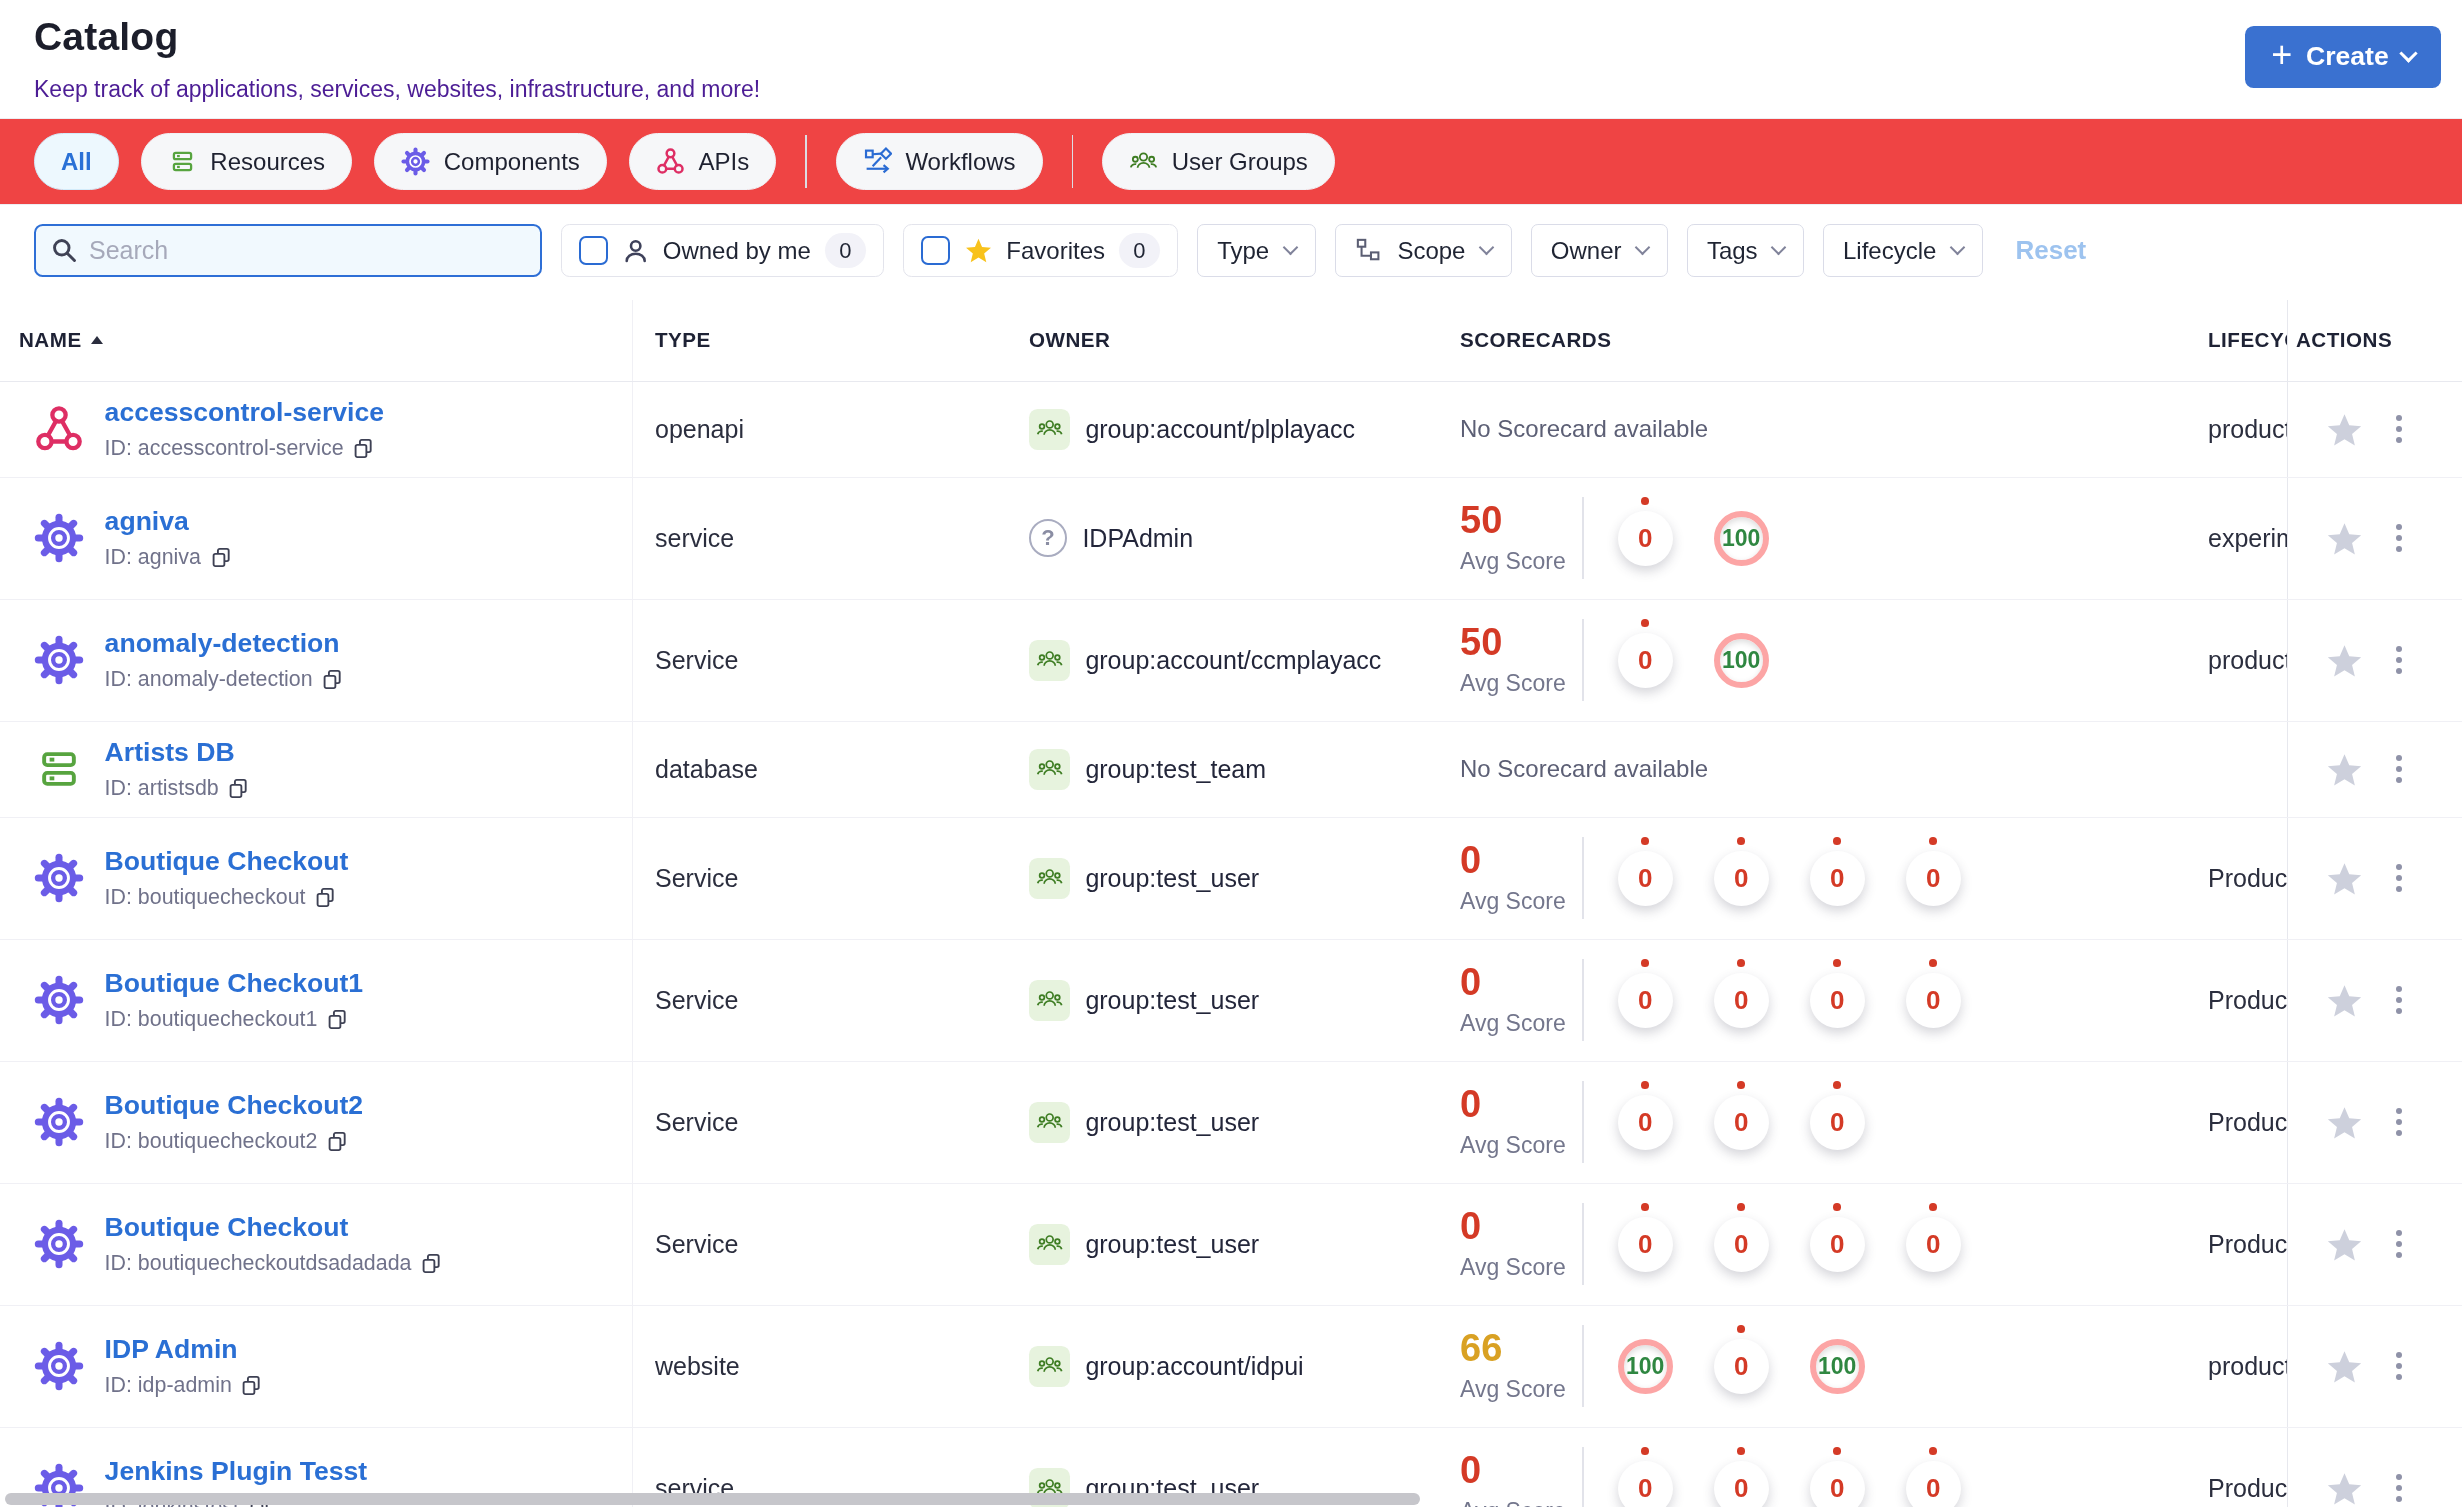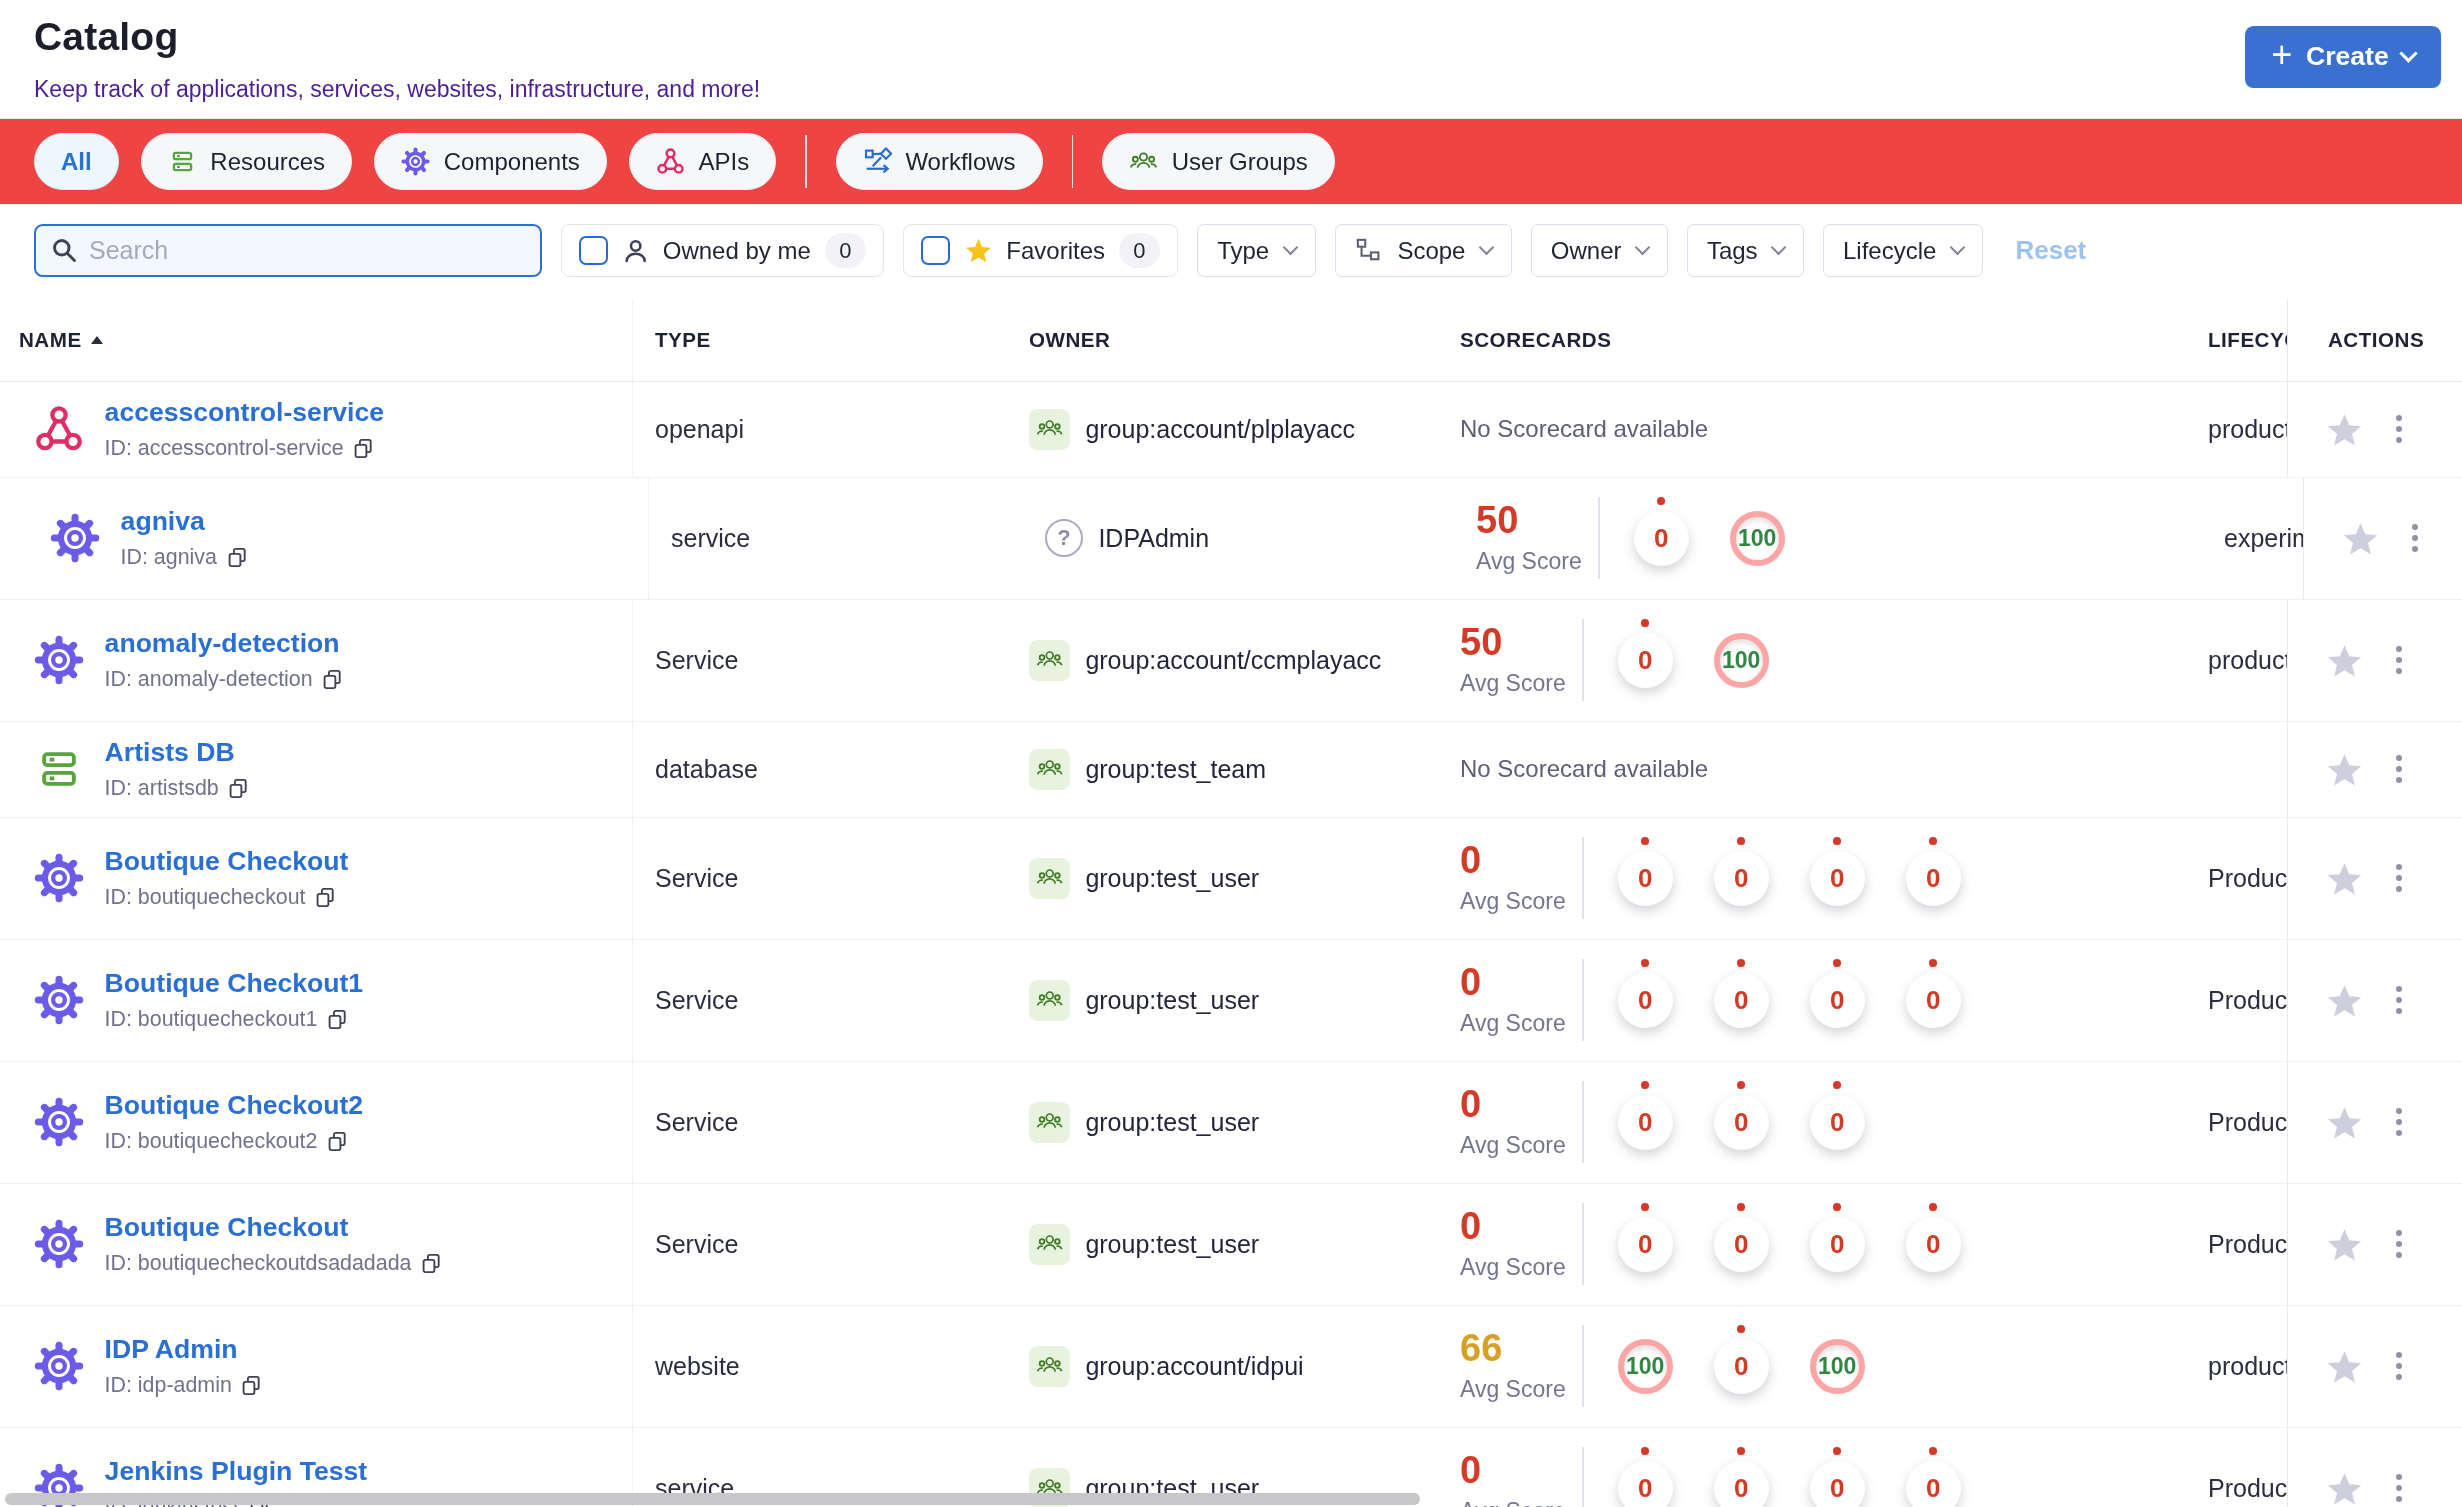--- a/index.html
+++ b/index.html
@@ -257,21 +257,21 @@
   </div>
   <div class="c-owner">
     <span>OWNER</span>
   </div>
   <div class="c-score">
     <span>SCORECARDS</span>
   </div>
   <div class="c-life">
     <span>LIFECYCLE</span>
   </div>
-  <div class="c-actions" style="padding-left:40px">
+  <div class="c-actions" style="padding-left:8px">
     <span>ACTIONS</span>
   </div>
 </div>
 
 <div id="table-body">
   <div class="row" style="height: 96px;">
     <div class="cell c-name">
       <span class="row-icon">
           <svg width="50" height="50" viewBox="0 0 64 64" fill="none" stroke="#de2e64" stroke-width="5.5" stroke-linecap="round">
   <circle cx="32" cy="14" r="8.5"></circle>
@@ -306,78 +306,20 @@
   <circle cx="50" cy="27" r="5.5"></circle>
             <path d="M60 45 a10 9 0 0 0 -12 -7"></path>
           </svg>
         </span>
       <span>group:account/plplayacc</span>
     </div>
     <div class="cell c-score">
         <span class="no-score">No Scorecard available</span>
       </div>
     <div class="cell c-life"><span>production</span></div>
-    <div class="cell c-actions">
-      <span class="action-star">
-        <svg width="41" height="41" viewBox="0 0 64 64">
-            <polygon points="32,8 39.4,25.4 58,26.9 43.8,39 48.2,57 32,47.2 15.8,57 20.2,39 6,26.9 24.6,25.4" fill="#cdd0dc"></polygon>
-          </svg>
-      </span>
-      <span class="kebab">
-          <i></i>
-          <i></i>
-          <i></i>
-        </span>
-    </div>
-  </div>
-
-  <div class="row" style="height: 122px; padding-left: 16px;">
-    <div class="cell c-name">
-      <span class="row-icon">
-          <svg width="50" height="50" viewBox="0 0 64 64">
-            <line x1="50" y1="32" x2="58.5" y2="32" stroke="#6b5ce7" stroke-width="9" stroke-linecap="round"></line>
-            <line x1="44.72792206135786" y1="44.72792206135786" x2="50.73832970144351" y2="50.738329701443504" stroke="#6b5ce7" stroke-width="9" stroke-linecap="round"></line>
-            <line x1="32" y1="50" x2="32" y2="58.5" stroke="#6b5ce7" stroke-width="9" stroke-linecap="round"></line>
-            <line x1="19.272077938642145" y1="44.72792206135786" x2="13.261670298556492" y2="50.73832970144351" stroke="#6b5ce7" stroke-width="9" stroke-linecap="round"></line>
-            <line x1="14" y1="32" x2="5.5" y2="32" stroke="#6b5ce7" stroke-width="9" stroke-linecap="round"></line>
-            <line x1="19.27207793864214" y1="19.272077938642145" x2="13.261670298556485" y2="13.261670298556492" stroke="#6b5ce7" stroke-width="9" stroke-linecap="round"></line>
-            <line x1="31.999999999999996" y1="14" x2="31.999999999999996" y2="5.5" stroke="#6b5ce7" stroke-width="9" stroke-linecap="round"></line>
-            <line x1="44.72792206135785" y1="19.27207793864214" x2="50.738329701443504" y2="13.261670298556485" stroke="#6b5ce7" stroke-width="9" stroke-linecap="round"></line>
-  <circle cx="32" cy="32" r="18" fill="#fff" stroke="#6b5ce7" stroke-width="8"></circle>
-  <circle cx="32" cy="32" r="7.5" fill="#fff" stroke="#6b5ce7" stroke-width="5.5"></circle>
-          </svg>
-        </span>
-      <div>
-        <a class="name-link">agniva</a>
-        <div class="id-line">
-          <span>ID: agniva</span>
-          <span style="display:flex;cursor:pointer">
-            <svg width="23" height="23" viewBox="0 0 32 32">
-                <rect x="11" y="4" width="15" height="17" rx="2.5" fill="none" stroke="#3e4154" stroke-width="2.6"></rect>
-                <rect x="5" y="11" width="15" height="17" rx="2.5" fill="#fff" stroke="#3e4154" stroke-width="2.6"></rect>
-              </svg>
-          </span>
-        </div>
-      </div>
-    </div>
-    <div class="cell c-type"><span>service</span></div>
-    <div class="cell c-owner">
-      <span class="owner-q">?</span>
-      <span>IDPAdmin</span>
-    </div>
-    <div class="cell c-score">
-        <div class="avg-block">
-          <div class="avg-num red">50</div>
-      <div class="avg-label">Avg Score</div>
-        </div>
-        <div class="score-divider"></div>
-        <div class="badge low">0</div>
-        <div class="badge high">100</div>
-      </div>
-    <div class="cell c-life"><span>experimental</span></div>
     <div class="cell c-actions">
       <span class="action-star">
         <svg width="41" height="41" viewBox="0 0 64 64">
             <polygon points="32,8 39.4,25.4 58,26.9 43.8,39 48.2,57 32,47.2 15.8,57 20.2,39 6,26.9 24.6,25.4" fill="#cdd0dc"></polygon>
           </svg>
       </span>
       <span class="kebab">
           <i></i>
           <i></i>
           <i></i>
@@ -395,111 +337,47 @@
             <line x1="19.272077938642145" y1="44.72792206135786" x2="13.261670298556492" y2="50.73832970144351" stroke="#6b5ce7" stroke-width="9" stroke-linecap="round"></line>
             <line x1="14" y1="32" x2="5.5" y2="32" stroke="#6b5ce7" stroke-width="9" stroke-linecap="round"></line>
             <line x1="19.27207793864214" y1="19.272077938642145" x2="13.261670298556485" y2="13.261670298556492" stroke="#6b5ce7" stroke-width="9" stroke-linecap="round"></line>
             <line x1="31.999999999999996" y1="14" x2="31.999999999999996" y2="5.5" stroke="#6b5ce7" stroke-width="9" stroke-linecap="round"></line>
             <line x1="44.72792206135785" y1="19.27207793864214" x2="50.738329701443504" y2="13.261670298556485" stroke="#6b5ce7" stroke-width="9" stroke-linecap="round"></line>
   <circle cx="32" cy="32" r="18" fill="#fff" stroke="#6b5ce7" stroke-width="8"></circle>
   <circle cx="32" cy="32" r="7.5" fill="#fff" stroke="#6b5ce7" stroke-width="5.5"></circle>
           </svg>
         </span>
       <div>
-        <a class="name-link">anomaly-detection</a>
+        <a class="name-link">agniva</a>
         <div class="id-line">
-          <span>ID: anomaly-detection</span>
+          <span>ID: agniva</span>
           <span style="display:flex;cursor:pointer">
             <svg width="23" height="23" viewBox="0 0 32 32">
                 <rect x="11" y="4" width="15" height="17" rx="2.5" fill="none" stroke="#3e4154" stroke-width="2.6"></rect>
                 <rect x="5" y="11" width="15" height="17" rx="2.5" fill="#fff" stroke="#3e4154" stroke-width="2.6"></rect>
               </svg>
           </span>
         </div>
       </div>
     </div>
-    <div class="cell c-type"><span>Service</span></div>
+    <div class="cell c-type"><span>service</span></div>
     <div class="cell c-owner">
-      <span class="owner-chip">
-          <svg width="27.4" height="27.4" viewBox="0 0 64 64" fill="none" stroke="#3e7d23" stroke-width="4">
-  <circle cx="32" cy="22" r="8"></circle>
-            <path d="M19 46 a13 11 0 0 1 26 0"></path>
-  <circle cx="14" cy="27" r="5.5"></circle>
-            <path d="M4 45 a10 9 0 0 1 12 -7"></path>
-  <circle cx="50" cy="27" r="5.5"></circle>
-            <path d="M60 45 a10 9 0 0 0 -12 -7"></path>
-          </svg>
-        </span>
-      <span>group:account/ccmplayacc</span>
+      <span class="owner-q">?</span>
+      <span>IDPAdmin</span>
     </div>
     <div class="cell c-score">
         <div class="avg-block">
           <div class="avg-num red">50</div>
       <div class="avg-label">Avg Score</div>
         </div>
         <div class="score-divider"></div>
         <div class="badge low">0</div>
         <div class="badge high">100</div>
       </div>
-    <div class="cell c-life"><span>production</span></div>
-    <div class="cell c-actions">
-      <span class="action-star">
-        <svg width="41" height="41" viewBox="0 0 64 64">
-            <polygon points="32,8 39.4,25.4 58,26.9 43.8,39 48.2,57 32,47.2 15.8,57 20.2,39 6,26.9 24.6,25.4" fill="#cdd0dc"></polygon>
-          </svg>
-      </span>
-      <span class="kebab">
-          <i></i>
-          <i></i>
-          <i></i>
-        </span>
-    </div>
-  </div>
-
-  <div class="row" style="height: 96px;">
-    <div class="cell c-name">
-      <span class="row-icon">
-          <svg width="50" height="50" viewBox="0 0 64 64" fill="none" stroke="#57a43f" stroke-width="5">
-  <rect x="13" y="13" width="38" height="14" rx="4"></rect>
-            <rect x="13" y="37" width="38" height="14" rx="4"></rect>
-  <line x1="20" y1="20" x2="26" y2="20"></line>
-            <line x1="20" y1="44" x2="26" y2="44"></line>
-          </svg>
-        </span>
-      <div>
-        <a class="name-link">Artists DB</a>
-        <div class="id-line">
-          <span>ID: artistsdb</span>
-          <span style="display:flex;cursor:pointer">
-            <svg width="23" height="23" viewBox="0 0 32 32">
-                <rect x="11" y="4" width="15" height="17" rx="2.5" fill="none" stroke="#3e4154" stroke-width="2.6"></rect>
-                <rect x="5" y="11" width="15" height="17" rx="2.5" fill="#fff" stroke="#3e4154" stroke-width="2.6"></rect>
-              </svg>
-          </span>
-        </div>
-      </div>
-    </div>
-    <div class="cell c-type"><span>database</span></div>
-    <div class="cell c-owner">
-      <span class="owner-chip">
-          <svg width="27.4" height="27.4" viewBox="0 0 64 64" fill="none" stroke="#3e7d23" stroke-width="4">
-  <circle cx="32" cy="22" r="8"></circle>
-            <path d="M19 46 a13 11 0 0 1 26 0"></path>
-  <circle cx="14" cy="27" r="5.5"></circle>
-            <path d="M4 45 a10 9 0 0 1 12 -7"></path>
-  <circle cx="50" cy="27" r="5.5"></circle>
-            <path d="M60 45 a10 9 0 0 0 -12 -7"></path>
-          </svg>
-        </span>
-      <span>group:test_team</span>
-    </div>
-    <div class="cell c-score">
-        <span class="no-score">No Scorecard available</span>
-      </div>
-    <div class="cell c-life"><span></span></div>
+    <div class="cell c-life"><span>experimental</span></div>
     <div class="cell c-actions">
       <span class="action-star">
         <svg width="41" height="41" viewBox="0 0 64 64">
             <polygon points="32,8 39.4,25.4 58,26.9 43.8,39 48.2,57 32,47.2 15.8,57 20.2,39 6,26.9 24.6,25.4" fill="#cdd0dc"></polygon>
           </svg>
       </span>
       <span class="kebab">
           <i></i>
           <i></i>
           <i></i>
@@ -517,23 +395,23 @@
             <line x1="19.272077938642145" y1="44.72792206135786" x2="13.261670298556492" y2="50.73832970144351" stroke="#6b5ce7" stroke-width="9" stroke-linecap="round"></line>
             <line x1="14" y1="32" x2="5.5" y2="32" stroke="#6b5ce7" stroke-width="9" stroke-linecap="round"></line>
             <line x1="19.27207793864214" y1="19.272077938642145" x2="13.261670298556485" y2="13.261670298556492" stroke="#6b5ce7" stroke-width="9" stroke-linecap="round"></line>
             <line x1="31.999999999999996" y1="14" x2="31.999999999999996" y2="5.5" stroke="#6b5ce7" stroke-width="9" stroke-linecap="round"></line>
             <line x1="44.72792206135785" y1="19.27207793864214" x2="50.738329701443504" y2="13.261670298556485" stroke="#6b5ce7" stroke-width="9" stroke-linecap="round"></line>
   <circle cx="32" cy="32" r="18" fill="#fff" stroke="#6b5ce7" stroke-width="8"></circle>
   <circle cx="32" cy="32" r="7.5" fill="#fff" stroke="#6b5ce7" stroke-width="5.5"></circle>
           </svg>
         </span>
       <div>
-        <a class="name-link">Boutique Checkout</a>
+        <a class="name-link">anomaly-detection</a>
         <div class="id-line">
-          <span>ID: boutiquecheckout</span>
+          <span>ID: anomaly-detection</span>
           <span style="display:flex;cursor:pointer">
             <svg width="23" height="23" viewBox="0 0 32 32">
                 <rect x="11" y="4" width="15" height="17" rx="2.5" fill="none" stroke="#3e4154" stroke-width="2.6"></rect>
                 <rect x="5" y="11" width="15" height="17" rx="2.5" fill="#fff" stroke="#3e4154" stroke-width="2.6"></rect>
               </svg>
           </span>
         </div>
       </div>
     </div>
     <div class="cell c-type"><span>Service</span></div>
@@ -541,34 +419,87 @@
       <span class="owner-chip">
           <svg width="27.4" height="27.4" viewBox="0 0 64 64" fill="none" stroke="#3e7d23" stroke-width="4">
   <circle cx="32" cy="22" r="8"></circle>
             <path d="M19 46 a13 11 0 0 1 26 0"></path>
   <circle cx="14" cy="27" r="5.5"></circle>
             <path d="M4 45 a10 9 0 0 1 12 -7"></path>
   <circle cx="50" cy="27" r="5.5"></circle>
             <path d="M60 45 a10 9 0 0 0 -12 -7"></path>
           </svg>
         </span>
-      <span>group:test_user</span>
+      <span>group:account/ccmplayacc</span>
     </div>
     <div class="cell c-score">
         <div class="avg-block">
-          <div class="avg-num red">0</div>
+          <div class="avg-num red">50</div>
       <div class="avg-label">Avg Score</div>
         </div>
         <div class="score-divider"></div>
         <div class="badge low">0</div>
-        <div class="badge low">0</div>
-        <div class="badge low">0</div>
-        <div class="badge low">0</div>
-      </div>
-    <div class="cell c-life"><span>Production</span></div>
+        <div class="badge high">100</div>
+      </div>
+    <div class="cell c-life"><span>production</span></div>
+    <div class="cell c-actions">
+      <span class="action-star">
+        <svg width="41" height="41" viewBox="0 0 64 64">
+            <polygon points="32,8 39.4,25.4 58,26.9 43.8,39 48.2,57 32,47.2 15.8,57 20.2,39 6,26.9 24.6,25.4" fill="#cdd0dc"></polygon>
+          </svg>
+      </span>
+      <span class="kebab">
+          <i></i>
+          <i></i>
+          <i></i>
+        </span>
+    </div>
+  </div>
+
+  <div class="row" style="height: 96px;">
+    <div class="cell c-name">
+      <span class="row-icon">
+          <svg width="50" height="50" viewBox="0 0 64 64" fill="none" stroke="#57a43f" stroke-width="5">
+  <rect x="13" y="13" width="38" height="14" rx="4"></rect>
+            <rect x="13" y="37" width="38" height="14" rx="4"></rect>
+  <line x1="20" y1="20" x2="26" y2="20"></line>
+            <line x1="20" y1="44" x2="26" y2="44"></line>
+          </svg>
+        </span>
+      <div>
+        <a class="name-link">Artists DB</a>
+        <div class="id-line">
+          <span>ID: artistsdb</span>
+          <span style="display:flex;cursor:pointer">
+            <svg width="23" height="23" viewBox="0 0 32 32">
+                <rect x="11" y="4" width="15" height="17" rx="2.5" fill="none" stroke="#3e4154" stroke-width="2.6"></rect>
+                <rect x="5" y="11" width="15" height="17" rx="2.5" fill="#fff" stroke="#3e4154" stroke-width="2.6"></rect>
+              </svg>
+          </span>
+        </div>
+      </div>
+    </div>
+    <div class="cell c-type"><span>database</span></div>
+    <div class="cell c-owner">
+      <span class="owner-chip">
+          <svg width="27.4" height="27.4" viewBox="0 0 64 64" fill="none" stroke="#3e7d23" stroke-width="4">
+  <circle cx="32" cy="22" r="8"></circle>
+            <path d="M19 46 a13 11 0 0 1 26 0"></path>
+  <circle cx="14" cy="27" r="5.5"></circle>
+            <path d="M4 45 a10 9 0 0 1 12 -7"></path>
+  <circle cx="50" cy="27" r="5.5"></circle>
+            <path d="M60 45 a10 9 0 0 0 -12 -7"></path>
+          </svg>
+        </span>
+      <span>group:test_team</span>
+    </div>
+    <div class="cell c-score">
+        <span class="no-score">No Scorecard available</span>
+      </div>
+    <div class="cell c-life"><span></span></div>
     <div class="cell c-actions">
       <span class="action-star">
         <svg width="41" height="41" viewBox="0 0 64 64">
             <polygon points="32,8 39.4,25.4 58,26.9 43.8,39 48.2,57 32,47.2 15.8,57 20.2,39 6,26.9 24.6,25.4" fill="#cdd0dc"></polygon>
           </svg>
       </span>
       <span class="kebab">
           <i></i>
           <i></i>
           <i></i>
@@ -586,23 +517,23 @@
             <line x1="19.272077938642145" y1="44.72792206135786" x2="13.261670298556492" y2="50.73832970144351" stroke="#6b5ce7" stroke-width="9" stroke-linecap="round"></line>
             <line x1="14" y1="32" x2="5.5" y2="32" stroke="#6b5ce7" stroke-width="9" stroke-linecap="round"></line>
             <line x1="19.27207793864214" y1="19.272077938642145" x2="13.261670298556485" y2="13.261670298556492" stroke="#6b5ce7" stroke-width="9" stroke-linecap="round"></line>
             <line x1="31.999999999999996" y1="14" x2="31.999999999999996" y2="5.5" stroke="#6b5ce7" stroke-width="9" stroke-linecap="round"></line>
             <line x1="44.72792206135785" y1="19.27207793864214" x2="50.738329701443504" y2="13.261670298556485" stroke="#6b5ce7" stroke-width="9" stroke-linecap="round"></line>
   <circle cx="32" cy="32" r="18" fill="#fff" stroke="#6b5ce7" stroke-width="8"></circle>
   <circle cx="32" cy="32" r="7.5" fill="#fff" stroke="#6b5ce7" stroke-width="5.5"></circle>
           </svg>
         </span>
       <div>
-        <a class="name-link">Boutique Checkout1</a>
+        <a class="name-link">Boutique Checkout</a>
         <div class="id-line">
-          <span>ID: boutiquecheckout1</span>
+          <span>ID: boutiquecheckout</span>
           <span style="display:flex;cursor:pointer">
             <svg width="23" height="23" viewBox="0 0 32 32">
                 <rect x="11" y="4" width="15" height="17" rx="2.5" fill="none" stroke="#3e4154" stroke-width="2.6"></rect>
                 <rect x="5" y="11" width="15" height="17" rx="2.5" fill="#fff" stroke="#3e4154" stroke-width="2.6"></rect>
               </svg>
           </span>
         </div>
       </div>
     </div>
     <div class="cell c-type"><span>Service</span></div>
@@ -655,23 +586,23 @@
             <line x1="19.272077938642145" y1="44.72792206135786" x2="13.261670298556492" y2="50.73832970144351" stroke="#6b5ce7" stroke-width="9" stroke-linecap="round"></line>
             <line x1="14" y1="32" x2="5.5" y2="32" stroke="#6b5ce7" stroke-width="9" stroke-linecap="round"></line>
             <line x1="19.27207793864214" y1="19.272077938642145" x2="13.261670298556485" y2="13.261670298556492" stroke="#6b5ce7" stroke-width="9" stroke-linecap="round"></line>
             <line x1="31.999999999999996" y1="14" x2="31.999999999999996" y2="5.5" stroke="#6b5ce7" stroke-width="9" stroke-linecap="round"></line>
             <line x1="44.72792206135785" y1="19.27207793864214" x2="50.738329701443504" y2="13.261670298556485" stroke="#6b5ce7" stroke-width="9" stroke-linecap="round"></line>
   <circle cx="32" cy="32" r="18" fill="#fff" stroke="#6b5ce7" stroke-width="8"></circle>
   <circle cx="32" cy="32" r="7.5" fill="#fff" stroke="#6b5ce7" stroke-width="5.5"></circle>
           </svg>
         </span>
       <div>
-        <a class="name-link">Boutique Checkout2</a>
+        <a class="name-link">Boutique Checkout1</a>
         <div class="id-line">
-          <span>ID: boutiquecheckout2</span>
+          <span>ID: boutiquecheckout1</span>
           <span style="display:flex;cursor:pointer">
             <svg width="23" height="23" viewBox="0 0 32 32">
                 <rect x="11" y="4" width="15" height="17" rx="2.5" fill="none" stroke="#3e4154" stroke-width="2.6"></rect>
                 <rect x="5" y="11" width="15" height="17" rx="2.5" fill="#fff" stroke="#3e4154" stroke-width="2.6"></rect>
               </svg>
           </span>
         </div>
       </div>
     </div>
     <div class="cell c-type"><span>Service</span></div>
@@ -687,20 +618,21 @@
           </svg>
         </span>
       <span>group:test_user</span>
     </div>
     <div class="cell c-score">
         <div class="avg-block">
           <div class="avg-num red">0</div>
       <div class="avg-label">Avg Score</div>
         </div>
         <div class="score-divider"></div>
+        <div class="badge low">0</div>
         <div class="badge low">0</div>
         <div class="badge low">0</div>
         <div class="badge low">0</div>
       </div>
     <div class="cell c-life"><span>Production</span></div>
     <div class="cell c-actions">
       <span class="action-star">
         <svg width="41" height="41" viewBox="0 0 64 64">
             <polygon points="32,8 39.4,25.4 58,26.9 43.8,39 48.2,57 32,47.2 15.8,57 20.2,39 6,26.9 24.6,25.4" fill="#cdd0dc"></polygon>
           </svg>
@@ -723,23 +655,23 @@
             <line x1="19.272077938642145" y1="44.72792206135786" x2="13.261670298556492" y2="50.73832970144351" stroke="#6b5ce7" stroke-width="9" stroke-linecap="round"></line>
             <line x1="14" y1="32" x2="5.5" y2="32" stroke="#6b5ce7" stroke-width="9" stroke-linecap="round"></line>
             <line x1="19.27207793864214" y1="19.272077938642145" x2="13.261670298556485" y2="13.261670298556492" stroke="#6b5ce7" stroke-width="9" stroke-linecap="round"></line>
             <line x1="31.999999999999996" y1="14" x2="31.999999999999996" y2="5.5" stroke="#6b5ce7" stroke-width="9" stroke-linecap="round"></line>
             <line x1="44.72792206135785" y1="19.27207793864214" x2="50.738329701443504" y2="13.261670298556485" stroke="#6b5ce7" stroke-width="9" stroke-linecap="round"></line>
   <circle cx="32" cy="32" r="18" fill="#fff" stroke="#6b5ce7" stroke-width="8"></circle>
   <circle cx="32" cy="32" r="7.5" fill="#fff" stroke="#6b5ce7" stroke-width="5.5"></circle>
           </svg>
         </span>
       <div>
-        <a class="name-link">Boutique Checkout</a>
+        <a class="name-link">Boutique Checkout2</a>
         <div class="id-line">
-          <span>ID: boutiquecheckoutdsadadada</span>
+          <span>ID: boutiquecheckout2</span>
           <span style="display:flex;cursor:pointer">
             <svg width="23" height="23" viewBox="0 0 32 32">
                 <rect x="11" y="4" width="15" height="17" rx="2.5" fill="none" stroke="#3e4154" stroke-width="2.6"></rect>
                 <rect x="5" y="11" width="15" height="17" rx="2.5" fill="#fff" stroke="#3e4154" stroke-width="2.6"></rect>
               </svg>
           </span>
         </div>
       </div>
     </div>
     <div class="cell c-type"><span>Service</span></div>
@@ -755,21 +687,20 @@
           </svg>
         </span>
       <span>group:test_user</span>
     </div>
     <div class="cell c-score">
         <div class="avg-block">
           <div class="avg-num red">0</div>
       <div class="avg-label">Avg Score</div>
         </div>
         <div class="score-divider"></div>
-        <div class="badge low">0</div>
         <div class="badge low">0</div>
         <div class="badge low">0</div>
         <div class="badge low">0</div>
       </div>
     <div class="cell c-life"><span>Production</span></div>
     <div class="cell c-actions">
       <span class="action-star">
         <svg width="41" height="41" viewBox="0 0 64 64">
             <polygon points="32,8 39.4,25.4 58,26.9 43.8,39 48.2,57 32,47.2 15.8,57 20.2,39 6,26.9 24.6,25.4" fill="#cdd0dc"></polygon>
           </svg>
@@ -792,57 +723,58 @@
             <line x1="19.272077938642145" y1="44.72792206135786" x2="13.261670298556492" y2="50.73832970144351" stroke="#6b5ce7" stroke-width="9" stroke-linecap="round"></line>
             <line x1="14" y1="32" x2="5.5" y2="32" stroke="#6b5ce7" stroke-width="9" stroke-linecap="round"></line>
             <line x1="19.27207793864214" y1="19.272077938642145" x2="13.261670298556485" y2="13.261670298556492" stroke="#6b5ce7" stroke-width="9" stroke-linecap="round"></line>
             <line x1="31.999999999999996" y1="14" x2="31.999999999999996" y2="5.5" stroke="#6b5ce7" stroke-width="9" stroke-linecap="round"></line>
             <line x1="44.72792206135785" y1="19.27207793864214" x2="50.738329701443504" y2="13.261670298556485" stroke="#6b5ce7" stroke-width="9" stroke-linecap="round"></line>
   <circle cx="32" cy="32" r="18" fill="#fff" stroke="#6b5ce7" stroke-width="8"></circle>
   <circle cx="32" cy="32" r="7.5" fill="#fff" stroke="#6b5ce7" stroke-width="5.5"></circle>
           </svg>
         </span>
       <div>
-        <a class="name-link">IDP Admin</a>
+        <a class="name-link">Boutique Checkout</a>
         <div class="id-line">
-          <span>ID: idp-admin</span>
+          <span>ID: boutiquecheckoutdsadadada</span>
           <span style="display:flex;cursor:pointer">
             <svg width="23" height="23" viewBox="0 0 32 32">
                 <rect x="11" y="4" width="15" height="17" rx="2.5" fill="none" stroke="#3e4154" stroke-width="2.6"></rect>
                 <rect x="5" y="11" width="15" height="17" rx="2.5" fill="#fff" stroke="#3e4154" stroke-width="2.6"></rect>
               </svg>
           </span>
         </div>
       </div>
     </div>
-    <div class="cell c-type"><span>website</span></div>
+    <div class="cell c-type"><span>Service</span></div>
     <div class="cell c-owner">
       <span class="owner-chip">
           <svg width="27.4" height="27.4" viewBox="0 0 64 64" fill="none" stroke="#3e7d23" stroke-width="4">
   <circle cx="32" cy="22" r="8"></circle>
             <path d="M19 46 a13 11 0 0 1 26 0"></path>
   <circle cx="14" cy="27" r="5.5"></circle>
             <path d="M4 45 a10 9 0 0 1 12 -7"></path>
   <circle cx="50" cy="27" r="5.5"></circle>
             <path d="M60 45 a10 9 0 0 0 -12 -7"></path>
           </svg>
         </span>
-      <span>group:account/idpui</span>
+      <span>group:test_user</span>
     </div>
     <div class="cell c-score">
         <div class="avg-block">
-          <div class="avg-num orange">66</div>
+          <div class="avg-num red">0</div>
       <div class="avg-label">Avg Score</div>
         </div>
         <div class="score-divider"></div>
-        <div class="badge high">100</div>
-        <div class="badge low">0</div>
-        <div class="badge high">100</div>
-      </div>
-    <div class="cell c-life"><span>production</span></div>
+        <div class="badge low">0</div>
+        <div class="badge low">0</div>
+        <div class="badge low">0</div>
+        <div class="badge low">0</div>
+      </div>
+    <div class="cell c-life"><span>Production</span></div>
     <div class="cell c-actions">
       <span class="action-star">
         <svg width="41" height="41" viewBox="0 0 64 64">
             <polygon points="32,8 39.4,25.4 58,26.9 43.8,39 48.2,57 32,47.2 15.8,57 20.2,39 6,26.9 24.6,25.4" fill="#cdd0dc"></polygon>
           </svg>
       </span>
       <span class="kebab">
           <i></i>
           <i></i>
           <i></i>
@@ -860,20 +792,88 @@
             <line x1="19.272077938642145" y1="44.72792206135786" x2="13.261670298556492" y2="50.73832970144351" stroke="#6b5ce7" stroke-width="9" stroke-linecap="round"></line>
             <line x1="14" y1="32" x2="5.5" y2="32" stroke="#6b5ce7" stroke-width="9" stroke-linecap="round"></line>
             <line x1="19.27207793864214" y1="19.272077938642145" x2="13.261670298556485" y2="13.261670298556492" stroke="#6b5ce7" stroke-width="9" stroke-linecap="round"></line>
             <line x1="31.999999999999996" y1="14" x2="31.999999999999996" y2="5.5" stroke="#6b5ce7" stroke-width="9" stroke-linecap="round"></line>
             <line x1="44.72792206135785" y1="19.27207793864214" x2="50.738329701443504" y2="13.261670298556485" stroke="#6b5ce7" stroke-width="9" stroke-linecap="round"></line>
   <circle cx="32" cy="32" r="18" fill="#fff" stroke="#6b5ce7" stroke-width="8"></circle>
   <circle cx="32" cy="32" r="7.5" fill="#fff" stroke="#6b5ce7" stroke-width="5.5"></circle>
           </svg>
         </span>
       <div>
+        <a class="name-link">IDP Admin</a>
+        <div class="id-line">
+          <span>ID: idp-admin</span>
+          <span style="display:flex;cursor:pointer">
+            <svg width="23" height="23" viewBox="0 0 32 32">
+                <rect x="11" y="4" width="15" height="17" rx="2.5" fill="none" stroke="#3e4154" stroke-width="2.6"></rect>
+                <rect x="5" y="11" width="15" height="17" rx="2.5" fill="#fff" stroke="#3e4154" stroke-width="2.6"></rect>
+              </svg>
+          </span>
+        </div>
+      </div>
+    </div>
+    <div class="cell c-type"><span>website</span></div>
+    <div class="cell c-owner">
+      <span class="owner-chip">
+          <svg width="27.4" height="27.4" viewBox="0 0 64 64" fill="none" stroke="#3e7d23" stroke-width="4">
+  <circle cx="32" cy="22" r="8"></circle>
+            <path d="M19 46 a13 11 0 0 1 26 0"></path>
+  <circle cx="14" cy="27" r="5.5"></circle>
+            <path d="M4 45 a10 9 0 0 1 12 -7"></path>
+  <circle cx="50" cy="27" r="5.5"></circle>
+            <path d="M60 45 a10 9 0 0 0 -12 -7"></path>
+          </svg>
+        </span>
+      <span>group:account/idpui</span>
+    </div>
+    <div class="cell c-score">
+        <div class="avg-block">
+          <div class="avg-num orange">66</div>
+      <div class="avg-label">Avg Score</div>
+        </div>
+        <div class="score-divider"></div>
+        <div class="badge high">100</div>
+        <div class="badge low">0</div>
+        <div class="badge high">100</div>
+      </div>
+    <div class="cell c-life"><span>production</span></div>
+    <div class="cell c-actions">
+      <span class="action-star">
+        <svg width="41" height="41" viewBox="0 0 64 64">
+            <polygon points="32,8 39.4,25.4 58,26.9 43.8,39 48.2,57 32,47.2 15.8,57 20.2,39 6,26.9 24.6,25.4" fill="#cdd0dc"></polygon>
+          </svg>
+      </span>
+      <span class="kebab">
+          <i></i>
+          <i></i>
+          <i></i>
+        </span>
+    </div>
+  </div>
+
+  <div class="row" style="height: 122px;">
+    <div class="cell c-name">
+      <span class="row-icon">
+          <svg width="50" height="50" viewBox="0 0 64 64">
+            <line x1="50" y1="32" x2="58.5" y2="32" stroke="#6b5ce7" stroke-width="9" stroke-linecap="round"></line>
+            <line x1="44.72792206135786" y1="44.72792206135786" x2="50.73832970144351" y2="50.738329701443504" stroke="#6b5ce7" stroke-width="9" stroke-linecap="round"></line>
+            <line x1="32" y1="50" x2="32" y2="58.5" stroke="#6b5ce7" stroke-width="9" stroke-linecap="round"></line>
+            <line x1="19.272077938642145" y1="44.72792206135786" x2="13.261670298556492" y2="50.73832970144351" stroke="#6b5ce7" stroke-width="9" stroke-linecap="round"></line>
+            <line x1="14" y1="32" x2="5.5" y2="32" stroke="#6b5ce7" stroke-width="9" stroke-linecap="round"></line>
+            <line x1="19.27207793864214" y1="19.272077938642145" x2="13.261670298556485" y2="13.261670298556492" stroke="#6b5ce7" stroke-width="9" stroke-linecap="round"></line>
+            <line x1="31.999999999999996" y1="14" x2="31.999999999999996" y2="5.5" stroke="#6b5ce7" stroke-width="9" stroke-linecap="round"></line>
+            <line x1="44.72792206135785" y1="19.27207793864214" x2="50.738329701443504" y2="13.261670298556485" stroke="#6b5ce7" stroke-width="9" stroke-linecap="round"></line>
+  <circle cx="32" cy="32" r="18" fill="#fff" stroke="#6b5ce7" stroke-width="8"></circle>
+  <circle cx="32" cy="32" r="7.5" fill="#fff" stroke="#6b5ce7" stroke-width="5.5"></circle>
+          </svg>
+        </span>
+      <div>
         <a class="name-link">Jenkins Plugin Tesst</a>
         <div class="id-line">
           <span>ID: jenkinstest</span>
           <span style="display:flex;cursor:pointer">
             <svg width="23" height="23" viewBox="0 0 32 32">
                 <rect x="11" y="4" width="15" height="17" rx="2.5" fill="none" stroke="#3e4154" stroke-width="2.6"></rect>
                 <rect x="5" y="11" width="15" height="17" rx="2.5" fill="#fff" stroke="#3e4154" stroke-width="2.6"></rect>
               </svg>
           </span>
         </div>

